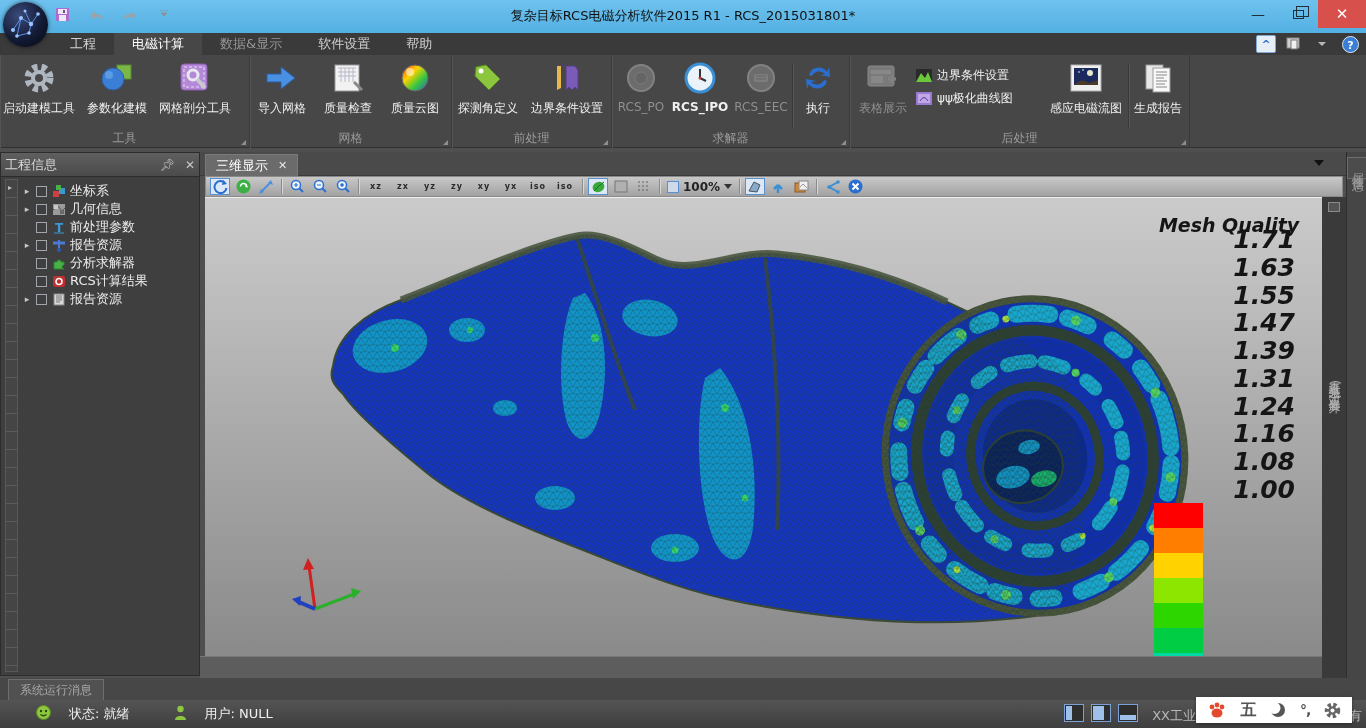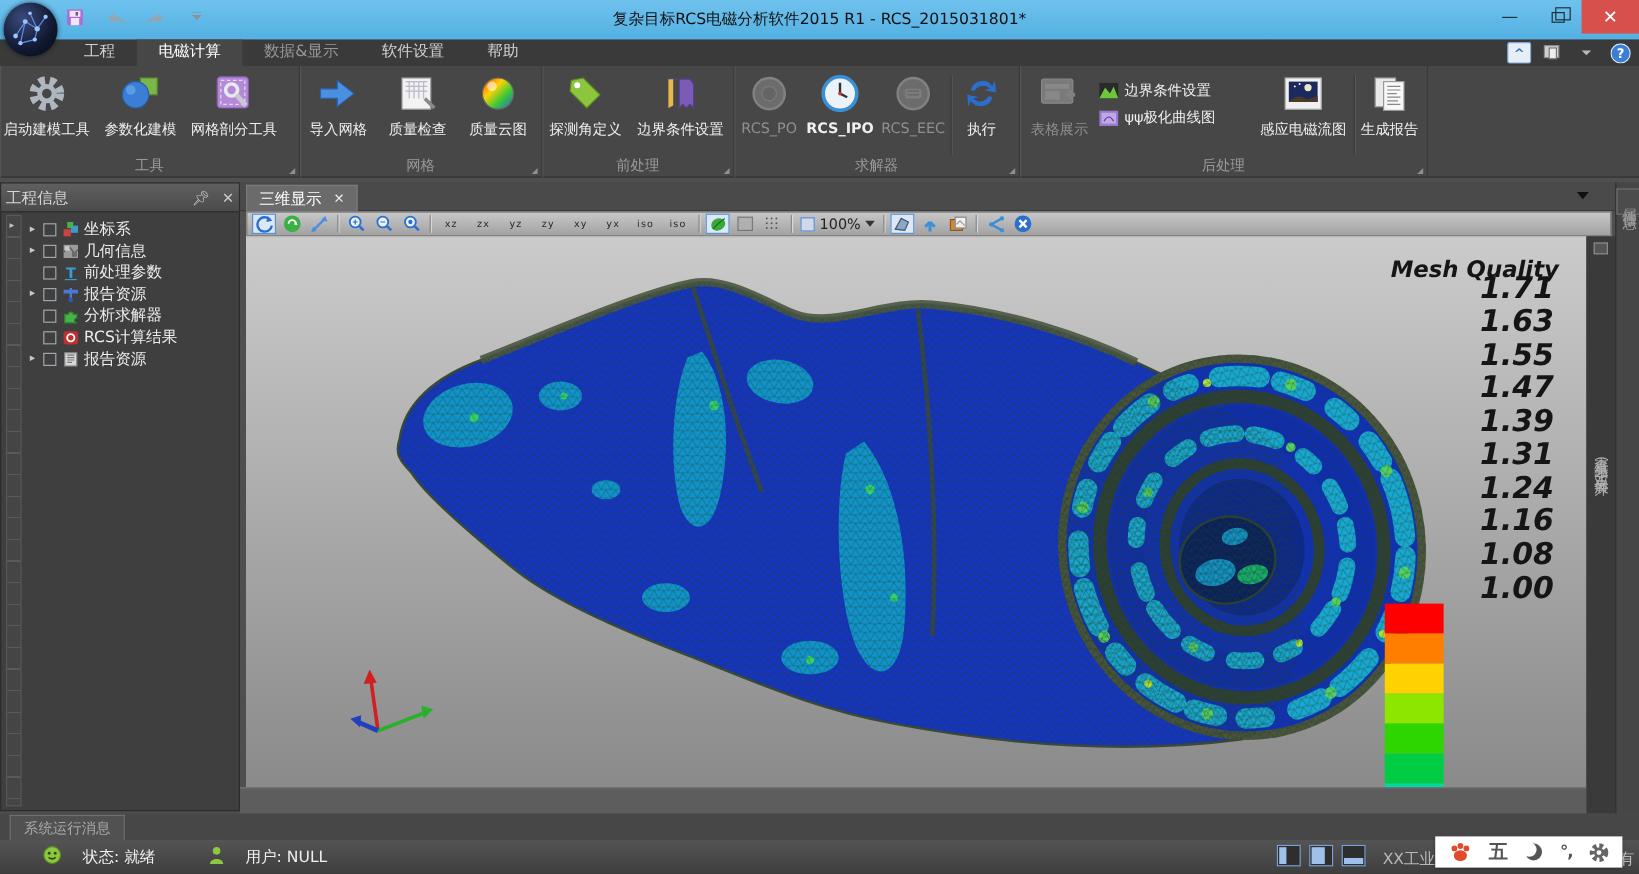--- a/index.html
+++ b/index.html
@@ -77,21 +77,21 @@
   .vtab{position:absolute;left:5px;top:2px;height:22px;background:#6b6b6b;color:#fff;
     display:flex;align-items:center;gap:10px;padding:0 10px;font-size:13px;
     border:1px solid #7a7a7a;border-bottom:none;}
   .vtab .x{font-size:11px;color:#e8e8e8;font-weight:bold;}
   .vtab-dd{position:absolute;right:22px;top:8px;width:0;height:0;
     border-left:5px solid transparent;border-right:5px solid transparent;border-top:6px solid #111;}
 
   
   .vtools{position:absolute;left:205px;top:176px;width:1138px;height:21px;
     background:linear-gradient(#c8c8c8,#a2a2a2);border:1px solid #8a8a8a;
-    display:flex;align-items:center;gap:3px;padding:0 4px;}
+    display:flex;align-items:center;gap:3px;padding:0 4px;font-weight:bold;}
   .tbtn{width:20px;height:17px;display:flex;align-items:center;justify-content:center;
     font-size:8px;color:#333;border:1px solid transparent;}
   .tbtn.sel{border:1px solid #5a8fd0;background:#dce8f6;}
   .tsep{width:1px;height:15px;background:#8a8a8a;box-shadow:1px 0 0 #d8d8d8;margin:0 2px;}
   .tview{width:24px;height:17px;font-size:8px;color:#2a2a2a;display:flex;align-items:center;justify-content:center;letter-spacing:1px;}
   .tscale{display:flex;align-items:center;gap:4px;font-size:12px;color:#222;padding:0 2px;}
   .tscale .sq{width:12px;height:12px;border:1px solid #5a8fd0;background:#cfd9e8;}
   .tscale .dd{width:0;height:0;border-left:4px solid transparent;border-right:4px solid transparent;border-top:5px solid #333;}
 
   

